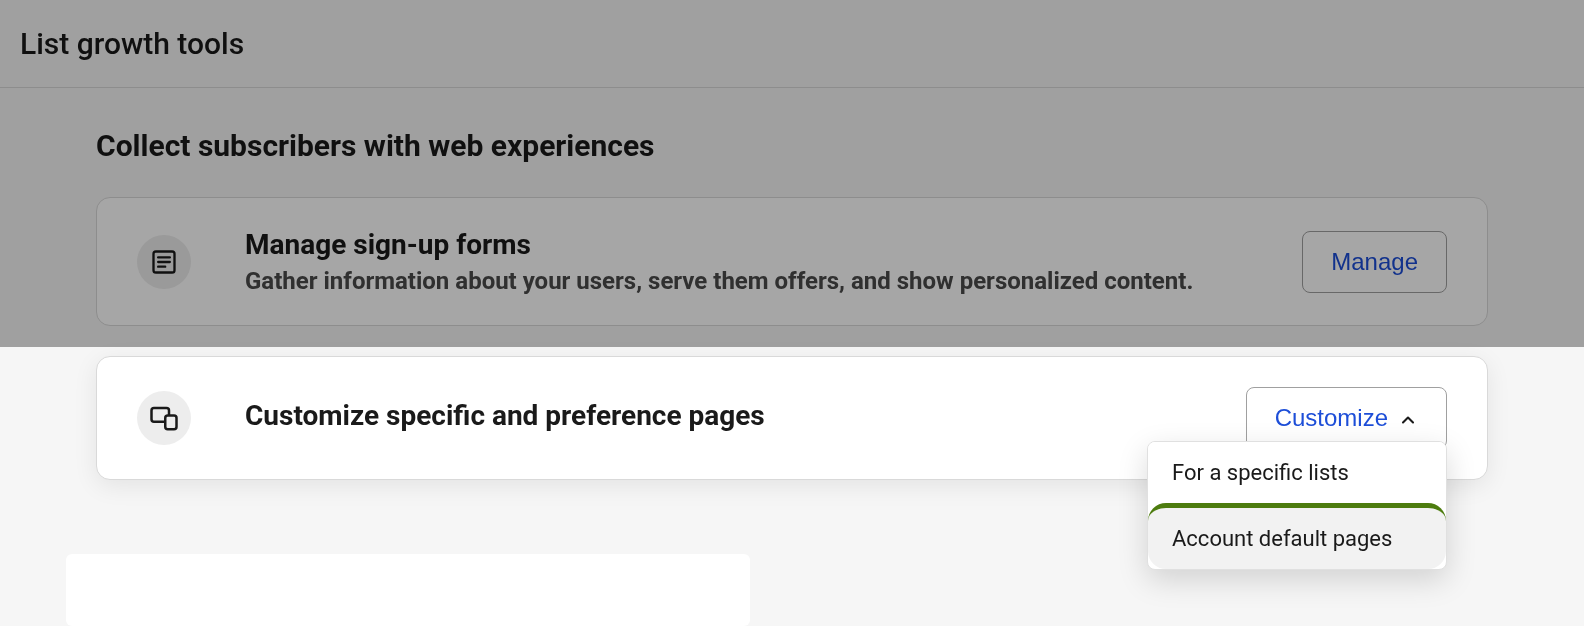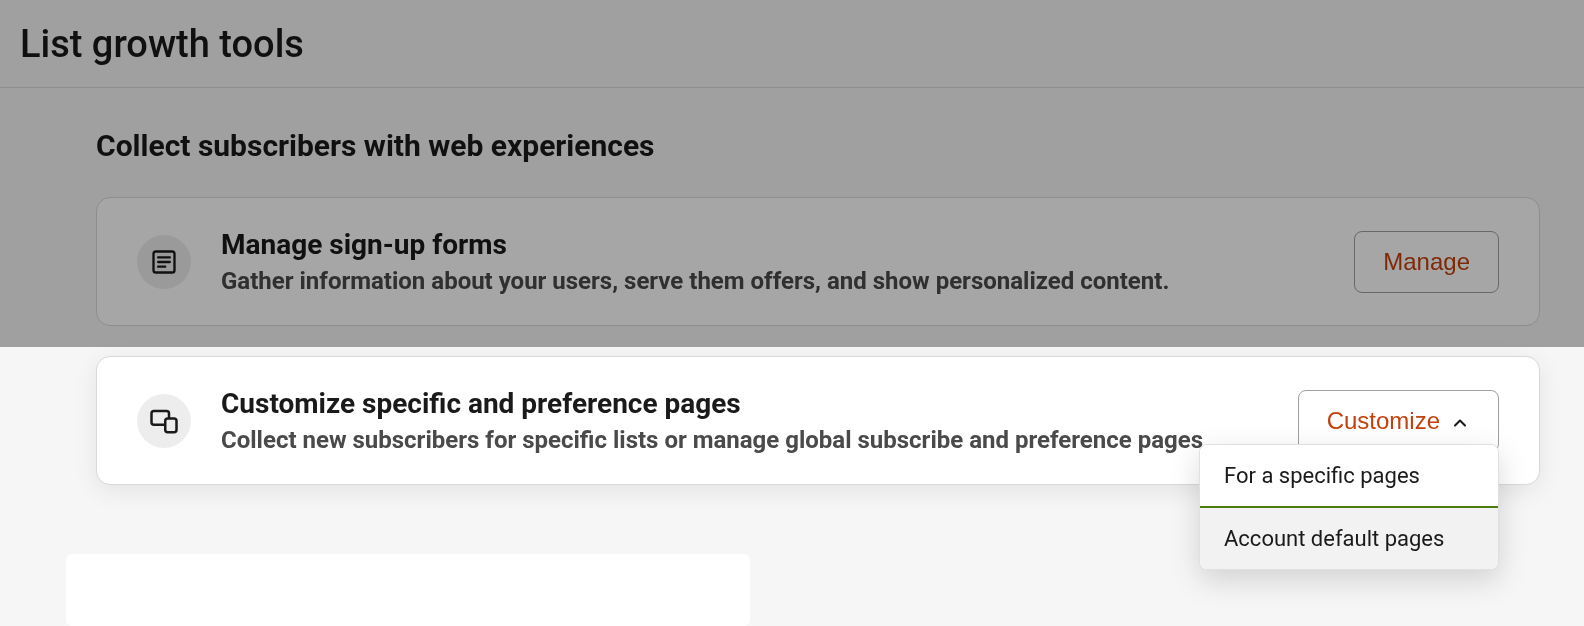--- a/index.html
+++ b/index.html
@@ -2,54 +2,54 @@
 <html><head>
 <meta charset="utf-8">
 <style>
   * { box-sizing: border-box; margin: 0; padding: 0; }
   html, body { width: 1584px; height: 626px; font-family: -apple-system, BlinkMacSystemFont, "Segoe UI", Roboto, Helvetica, Arial, sans-serif; background: #f6f6f6; color: #1a1a1a; overflow: hidden; }
 
   .page { position: relative; width: 1584px; height: 626px; }
 
   
   .header { height: 88px; border-bottom: 1px solid #d9d9d9; display: flex; align-items: center; padding-left: 20px; }
-  .header-title { font-size: 38px; font-weight: 500; color: #1a1a1a; }
+  .header-title { font-size: 30px; font-weight: 500; color: #1a1a1a; }
 
   
-  .content { padding: 40px 44px 0 96px; }
+  .content { padding: 40px 96px 0 96px; }
   .section-heading { font-size: 30px; font-weight: 700; color: #1a1a1a; margin-bottom: 34px; }
 
   .card {
     border: 1px solid #d9d9d9;
     border-radius: 14px;
     background: #ffffff;
     padding: 30px 40px;
     display: flex;
     align-items: center;
     margin-bottom: 30px;
     position: relative;
   }
   .card-icon-wrap {
     width: 54px; height: 54px; border-radius: 50%;
     background: #ededed;
     display: flex; align-items: center; justify-content: center;
     flex-shrink: 0;
     margin-right: 30px;
   }
-  .card-body { flex: 1; }
+  .card-body { flex: 1; margin-left: 24px; }
   .card-title { font-size: 28px; font-weight: 700; margin-bottom: 6px; }
   .card-desc  { font-size: 24px; font-weight: 700; color: #4a4a4a; }
 
   .btn {
     border: 1px solid #a0a0a0;
     border-radius: 8px;
     background: #ffffff;
     font-size: 24px;
     font-weight: 500;
-    color: #c2410c;
+    color: #1d4ed8;
     padding: 16px 28px;
     cursor: pointer;
     display: inline-flex;
     align-items: center;
     gap: 10px;
   }
 
   .chevron { width: 20px; height: 20px; display: inline-block; }
 
   
@@ -65,21 +65,21 @@
     width: 300px;
     z-index: 100;
     overflow: hidden;
   }
   .dropdown-item {
     padding: 18px 24px;
     font-size: 22px;
     cursor: pointer;
     background: #ffffff;
   }
-  .dropdown-item + .dropdown-item { border-top: 2px solid #4d7c0f; }
+  .dropdown-item + .dropdown-item { border-top: 5px solid #4d7c0f; border-radius: 18px; }
   .dropdown-item.hover { background: #f2f2f2; }
 
   
   .backdrop {
     position: absolute;
     top: 0; left: 0;
     width: 1584px;
     height: 347px; 
     background: rgba(0,0,0,0.35);
     z-index: 50;
@@ -142,33 +142,32 @@
 
       <div class="card raised">
         <div class="card-icon-wrap">
           <svg width="30" height="30" viewBox="0 0 24 24" fill="none" stroke="#1a1a1a" stroke-width="2" stroke-linecap="round" stroke-linejoin="round">
             <rect x="2" y="4" width="14" height="11" rx="2"></rect>
             <rect x="13" y="10" width="9" height="11" rx="2" fill="#ededed"></rect>
           </svg>
         </div>
         <div class="card-body">
           <div class="card-title">Customize specific and preference pages</div>
-          <div class="card-desc">Collect new subscribers for specific lists or manage global subscribe and preference pages.</div>
         </div>
         <div class="btn-cell">
           <button class="btn">
             <span>Customize</span>
             <span class="chevron">
               <svg width="20" height="20" viewBox="0 0 24 24" fill="none" stroke="#1a1a1a" stroke-width="2.5" stroke-linecap="round" stroke-linejoin="round">
                 <polyline points="6 15 12 9 18 15"></polyline>
               </svg>
             </span>
           </button>
           <div class="dropdown">
-            <div class="dropdown-item">For a specific pages</div>
+            <div class="dropdown-item">For a specific lists</div>
             <div class="dropdown-item hover">Account default pages</div>
           </div>
         </div>
       </div>
 
     </div>
   </div>
 
   <div class="backdrop"></div>
 

